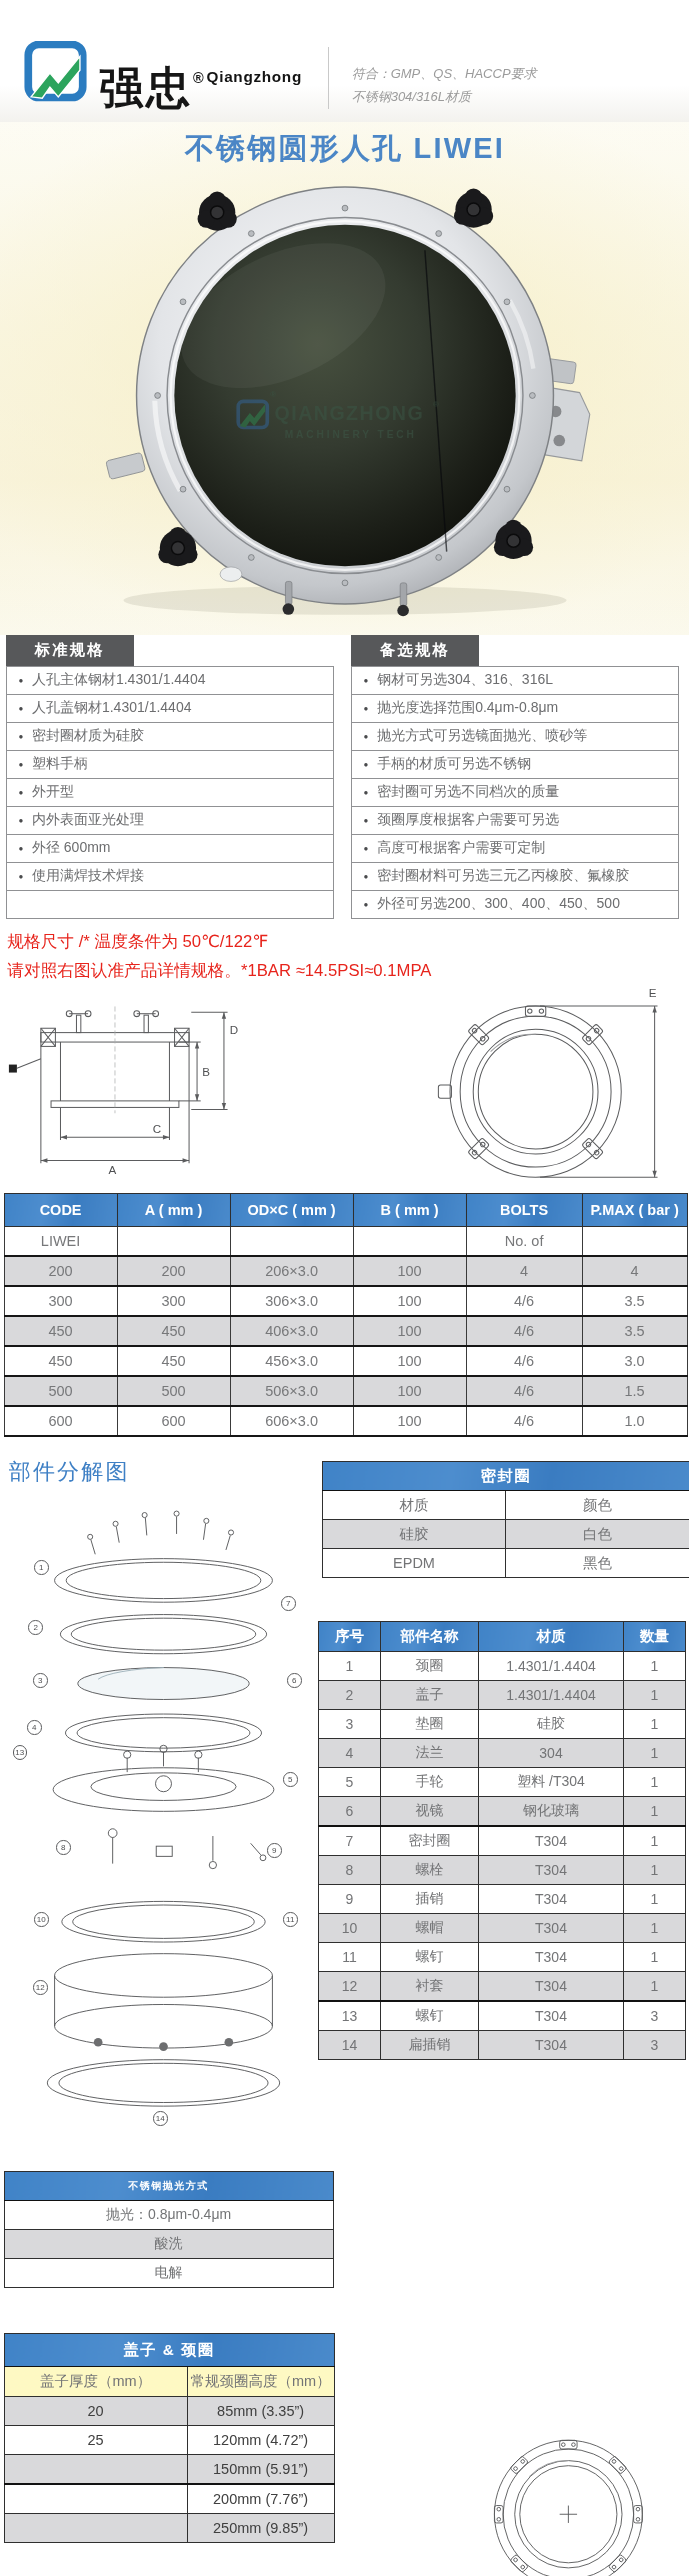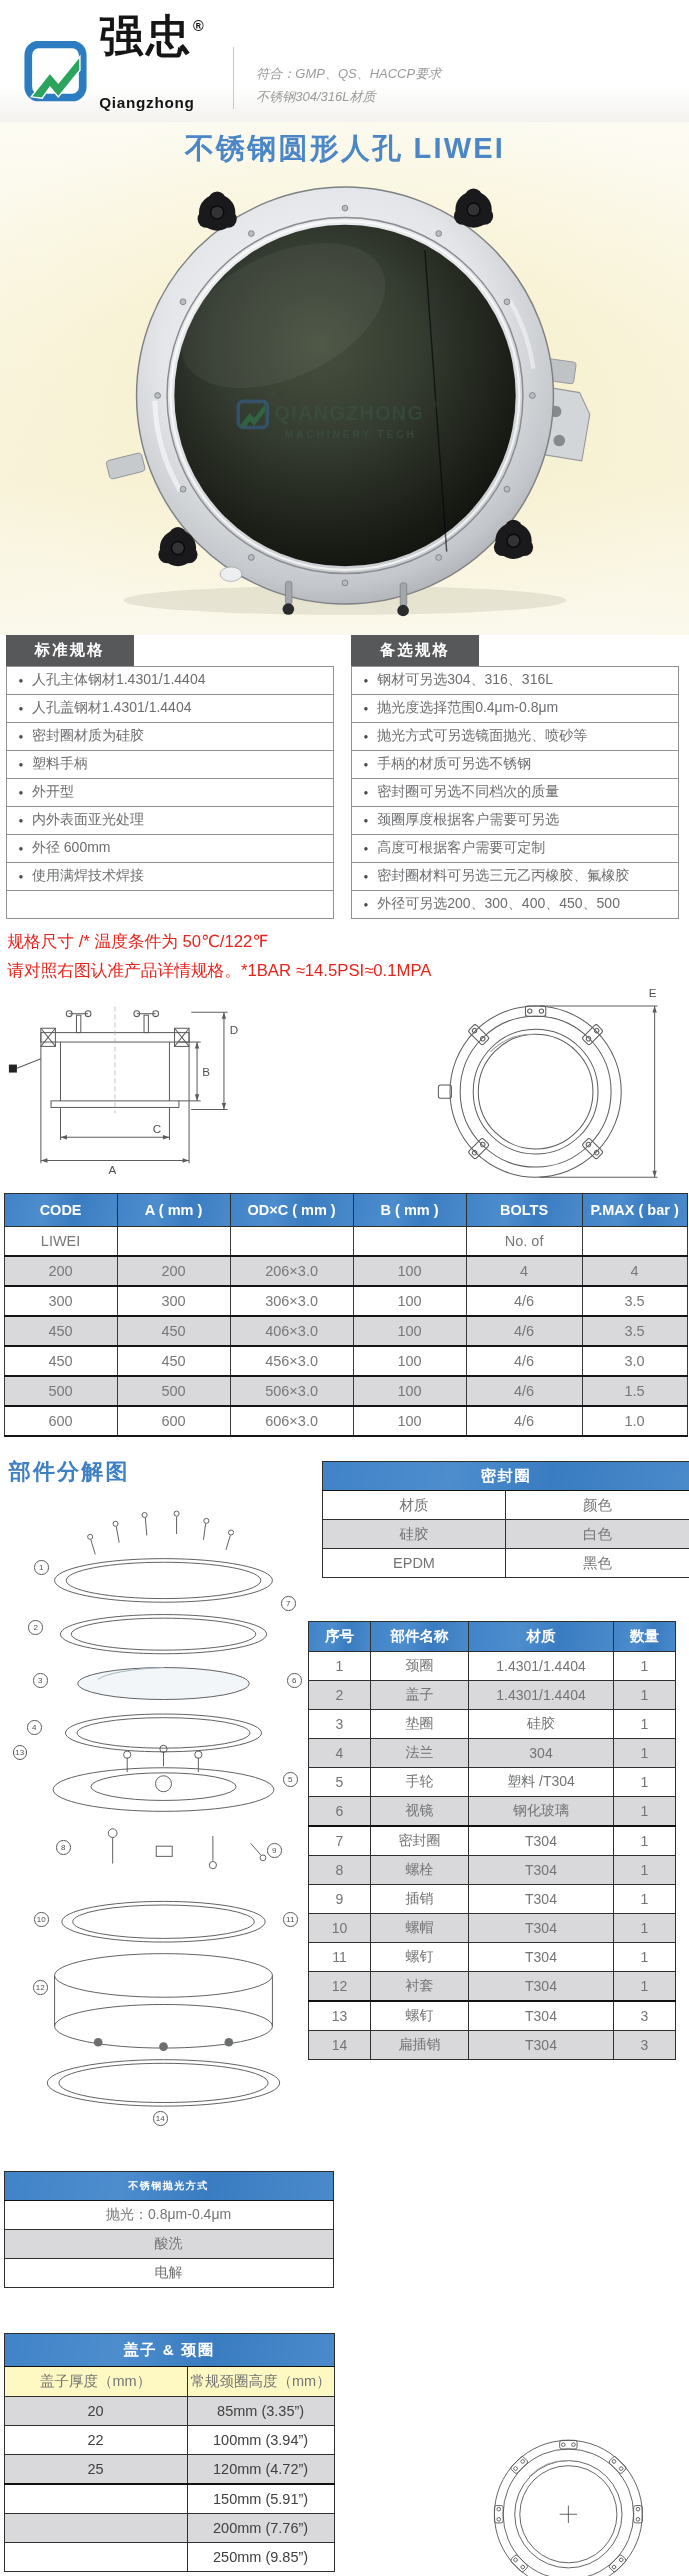--- a/index.html
+++ b/index.html
@@ -4,21 +4,21 @@
 <style>
   html,body{margin:0;padding:0;background:#fff;}
   .page{position:relative;width:690px;height:2576px;margin:0 auto;background:#fff;overflow:hidden;
         font-family:"Liberation Sans","DejaVu Sans",sans-serif;}
 
   
   .header{position:absolute;top:0;left:0;width:690px;height:122px;
           background:linear-gradient(180deg,#ffffff 70%,#f3f2ee 100%);
           display:flex;align-items:flex-end;padding:0 0 11.6px 22px;box-sizing:border-box;}
   .logo-icon{margin-right:10.2px;}
-  .brand-text{display:flex;flex-direction:column;line-height:1;gap:34px;}
+  .brand-text{display:flex;flex-direction:row;line-height:1;}
   .brand-cn-row{font-size:44px;font-weight:900;color:#161616;letter-spacing:2.9px;}
   .brand-reg{font-size:14.5px;vertical-align:20.3px;font-weight:bold;}
   .brand-en{font-size:15.3px;font-weight:bold;color:#141414;letter-spacing:0.7px;margin-top:2.9px;}
   .hdr-divider{width:0.7px;height:62px;background:#c9c9c9;margin:0 23px 1.5px 26px;}
   .tagline{color:#9b9b9b;font-size:13px;line-height:23px;padding-bottom:2.9px;font-style:italic;}
 
   
   .hero{position:absolute;top:122px;left:0;width:690px;height:513px;
         background:radial-gradient(ellipse 90% 70% at 52% 48%, rgba(245,237,196,0.85) 0%,
                    rgba(248,242,212,0.55) 45%, rgba(252,250,240,0.25) 75%, rgba(255,255,255,0) 100%),
@@ -57,40 +57,40 @@
   .size th{height:32px;font-size:14.5px;border:0.7px solid #2e2e2e;}
   .size td{height:28px;font-size:14.5px;color:#77787a;border:0.7px solid #3a3a3a;border-bottom:2.2px solid #161616;}
   .size thead tr.subrow td{background:#fff;}
   .size tbody tr:nth-child(odd) td{background:#d9d9db;}
 
   .seal{top:1461px;left:322px;width:367px;border:1.5px solid #141414;}
   .seal th{height:28px;font-size:15.3px;letter-spacing:1.5px;border:0.7px solid #2e2e2e;border-bottom:1.5px solid #111;}
   .seal td{height:28px;font-size:14.5px;color:#737476;border:0.7px solid #2f2f2f;}
   .seal tbody tr:nth-child(odd) td{background:#d9d9db;}
 
-  .parts{top:1621px;left:308px;width:367px;border:1.5px solid #141414;}
+  .parts{top:1621px;left:318px;width:367px;border:1.5px solid #141414;}
   .parts th{height:29px;font-size:14.5px;border:0.7px solid #2e2e2e;}
   .parts td{height:28px;font-size:14px;color:#737476;border:0.7px solid #2f2f2f;}
   .parts tbody tr:nth-child(even) td{background:#d9d9db;}
   .parts tbody tr:nth-child(7) td,.parts tbody tr:nth-child(13) td{border-top:2.2px solid #111;}
 
   .polish{top:2171px;left:3.6px;width:330px;border:1.5px solid #141414;}
   .polish th{height:28px;font-size:10px;letter-spacing:1.5px;border:0.7px solid #2e2e2e;border-bottom:1.5px solid #111;}
   .polish td{height:28px;font-size:14px;color:#737476;border:0.7px solid #2f2f2f;}
   .polish tbody tr:nth-child(even) td{background:#d9d9db;}
 
   .cover{top:2333px;left:3.6px;width:330px;border:1.5px solid #141414;}
   .cover th{height:32px;font-size:15.3px;letter-spacing:1.5px;border:0.7px solid #2e2e2e;border-bottom:1.5px solid #111;}
   .cover thead tr.subhead td{height:29px;background:#fef9c3;font-size:14.5px;color:#737476;border:0.7px solid #2f2f2f;}
   .cover td{height:28px;font-size:14.5px;color:#404040;border:0.7px solid #2f2f2f;}
   .cover tbody tr:nth-child(odd) td{background:#d9d9db;}
   .cover tbody tr:nth-child(3) td{border-bottom:2.2px solid #111;}
 
   
-  .exploded-title{position:absolute;top:1457px;left:8.7px;font-size:22px;font-weight:bold;color:#3f80c5;letter-spacing:2.2px;}
+  .exploded-title{position:absolute;top:1457px;left:8.7px;font-size:22px;font-weight:normal;color:#3f80c5;letter-spacing:2.2px;}
   .exploded{position:absolute;top:1502px;left:11px;width:305px;height:639px;}
   .callout{position:absolute;width:14.5px;height:14.5px;border:0.7px solid #5a5b5d;border-radius:50%;
            font-size:8px;color:#4e4f51;display:flex;align-items:center;justify-content:center;background:#fff;box-sizing:border-box;}
 </style>
 </head>
 <body>
 
 <div class="page">
 
   <div class="header">
@@ -708,24 +708,20 @@
           <td>盖子厚度（mm）</td>
           <td>常规颈圈高度（mm）</td>
         </tr>
     </thead>
     <tbody>
         <tr>
           <td>20</td>
           <td>85mm (3.35”)</td>
         </tr>
         <tr>
-          <td>22</td>
-          <td>100mm (3.94”)</td>
-        </tr>
-        <tr>
           <td>25</td>
           <td>120mm (4.72”)</td>
         </tr>
         <tr>
           <td></td>
           <td>150mm (5.91”)</td>
         </tr>
         <tr>
           <td></td>
           <td>200mm (7.76”)</td>

